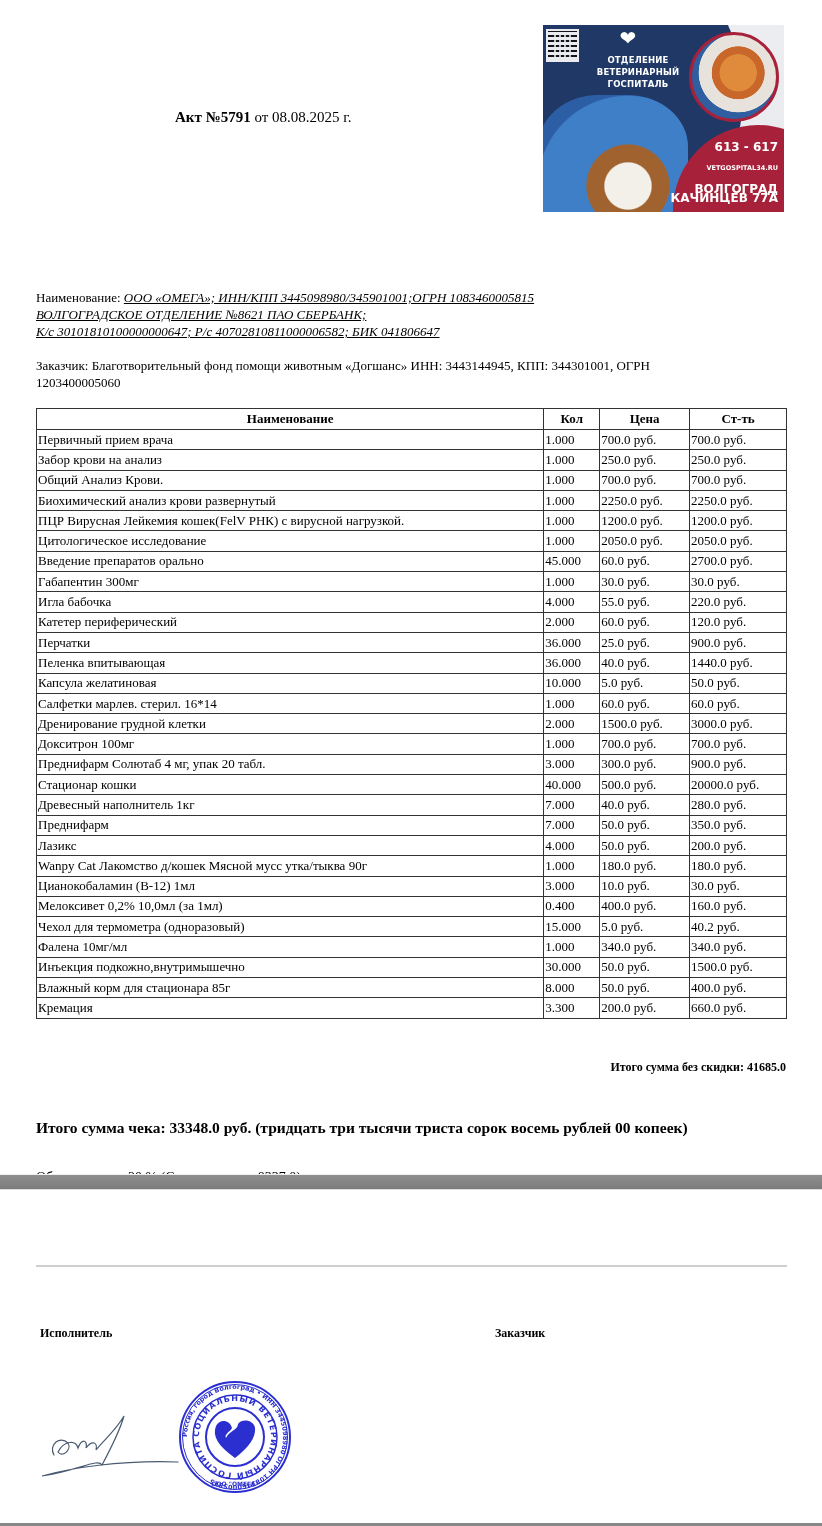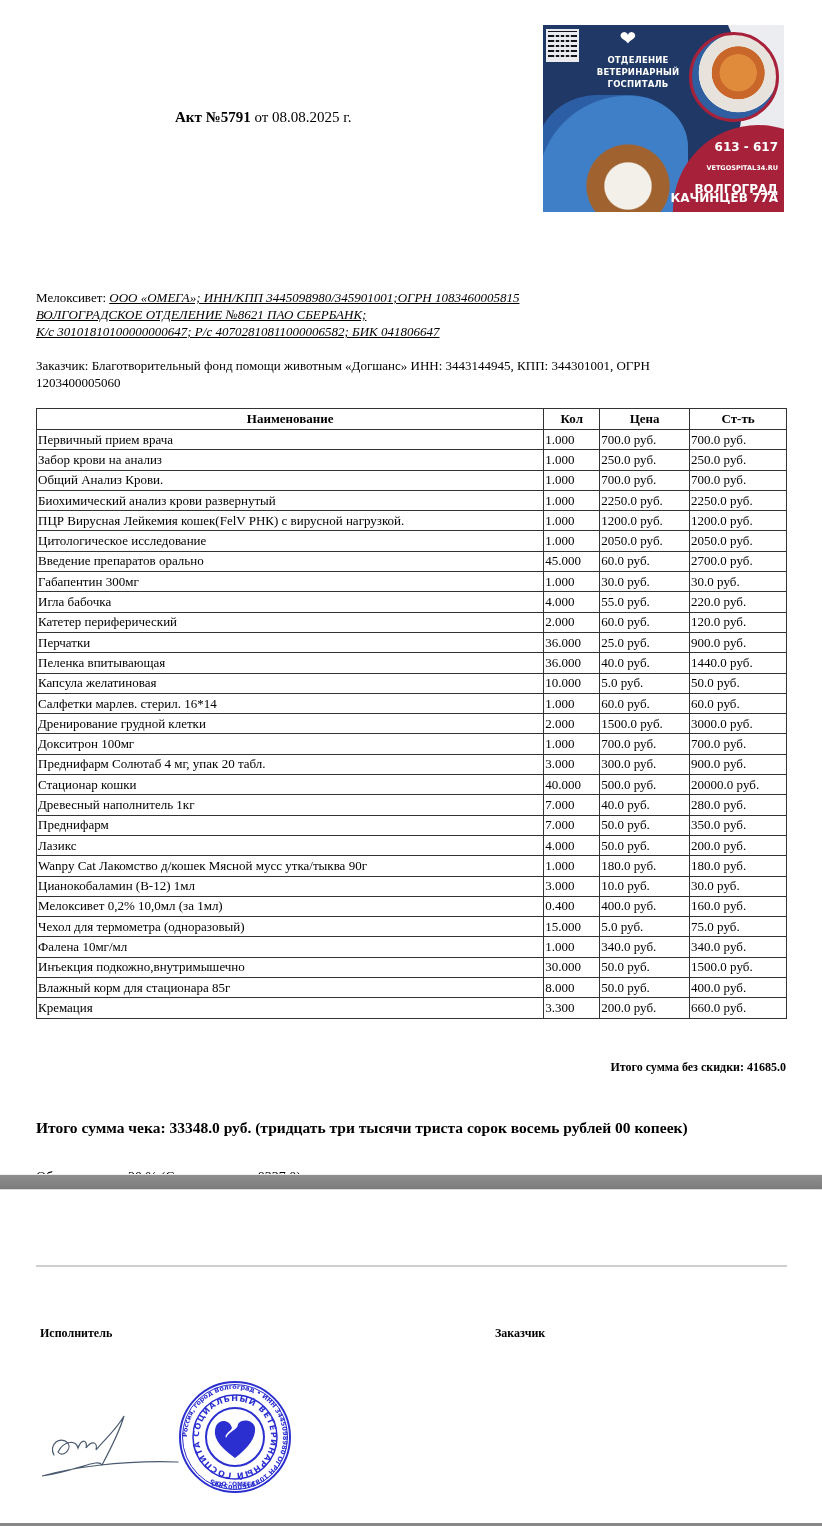--- a/index.html
+++ b/index.html
@@ -77,21 +77,21 @@
     <div>ВЕТЕРИНАРНЫЙ</div>
     <div>ГОСПИТАЛЬ</div>
   </div>
   <div class="info" style="top:118px;">613 - 617</div>
   <div class="info" style="top:139px; font-size:6.5px;">VETGOSPITAL34.RU</div>
   <div class="info" style="top:160px;">ВОЛГОГРАД</div>
   <div class="info" style="top:169px;">КАЧИНЦЕВ 77А</div>
 </div>
 
 <div class="exec">
-  <div><span>Мелоксивет: </span><i>ООО «ОМЕГА»; ИНН/КПП 3445098980/345901001;ОГРН 1083460005815</i></div>
+  <div><span>Наименование: </span><i>ООО «ОМЕГА»; ИНН/КПП 3445098980/345901001;ОГРН 1083460005815</i></div>
   <div><i>ВОЛГОГРАДСКОЕ ОТДЕЛЕНИЕ №8621 ПАО СБЕРБАНК;</i></div>
   <div><i>К/с 30101810100000000647; Р/с 40702810811000006582; БИК 041806647</i></div>
 </div>
 
 <div class="cust">Заказчик: Благотворительный фонд помощи животным «Догшанс» ИНН: 3443144945, КПП: 344301001, ОГРН 1203400005060</div>
 
 <table class="items">
   <colgroup>
       <col class="c1">
       <col class="c2">
@@ -248,21 +248,21 @@
       <tr>
         <td>Мелоксивет 0,2% 10,0мл (за 1мл)</td>
         <td>0.400</td>
         <td>400.0 руб.</td>
         <td>160.0 руб.</td>
       </tr>
       <tr>
         <td>Чехол для термометра (одноразовый)</td>
         <td>15.000</td>
         <td>5.0 руб.</td>
-        <td>75.0 руб.</td>
+        <td>40.2 руб.</td>
       </tr>
       <tr>
         <td>Фалена 10мг/мл</td>
         <td>1.000</td>
         <td>340.0 руб.</td>
         <td>340.0 руб.</td>
       </tr>
       <tr>
         <td>Инъекция подкожно,внутримышечно</td>
         <td>30.000</td>

